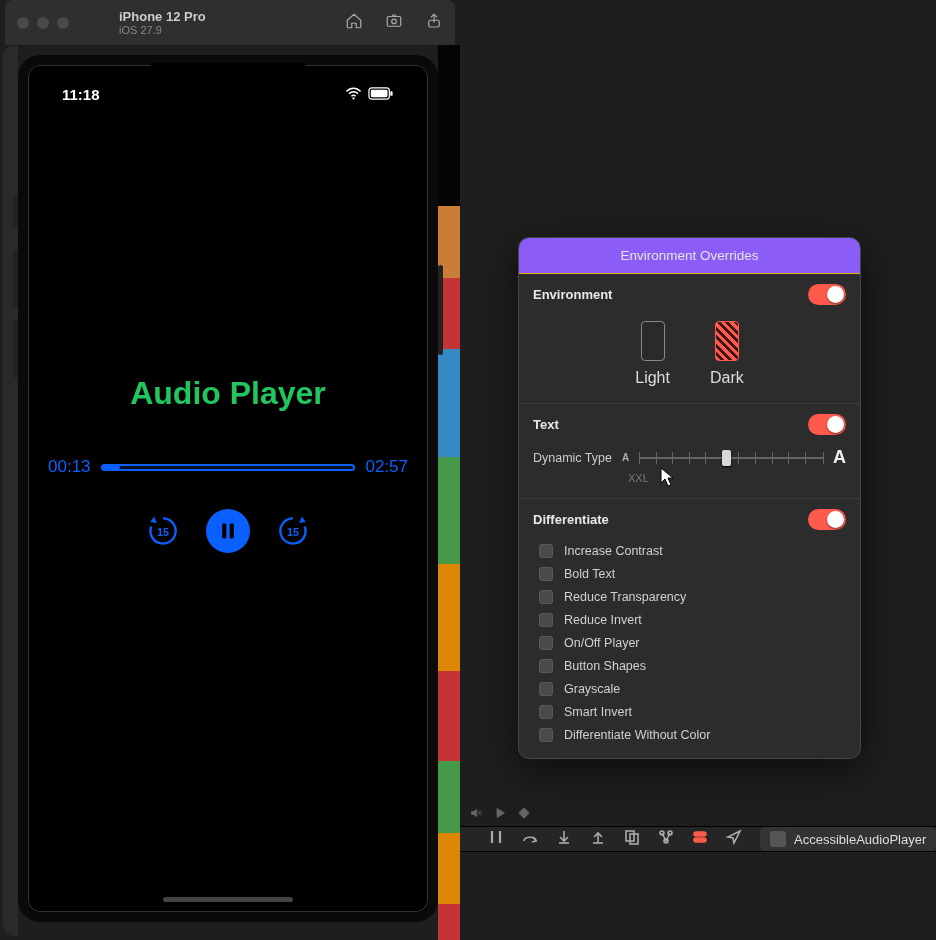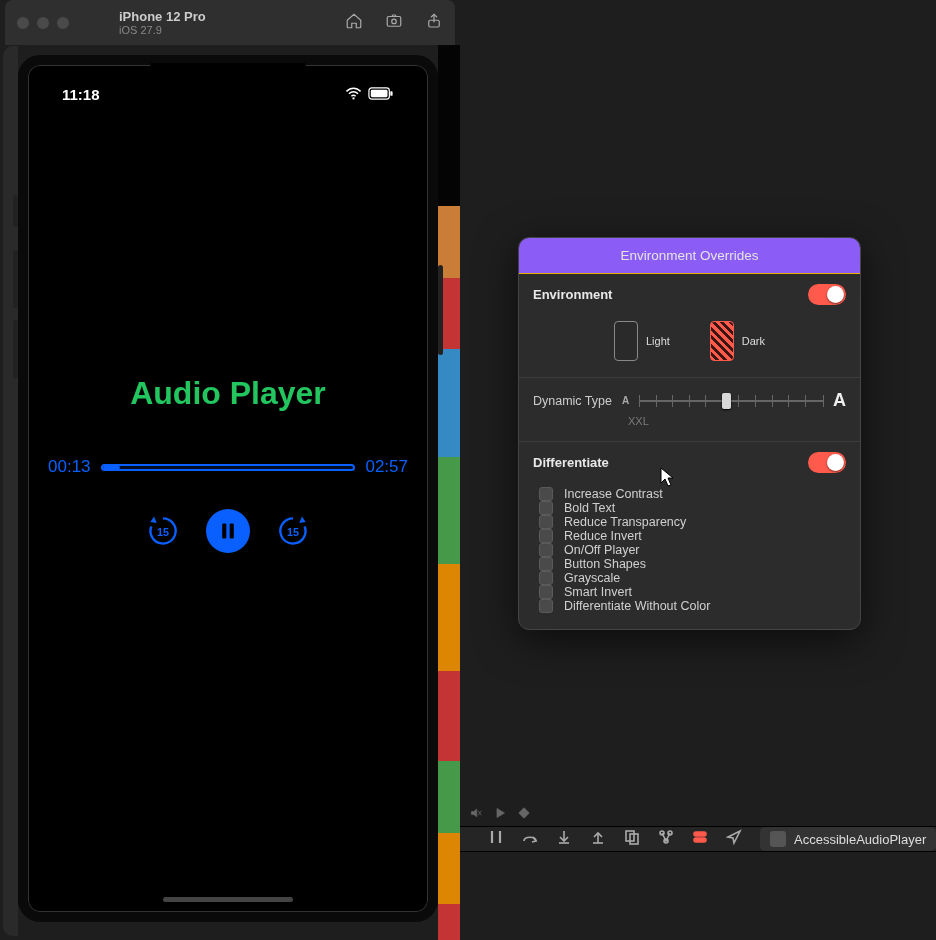--- a/index.html
+++ b/index.html
@@ -94,38 +94,38 @@
                   border-bottom: 1px solid #eab308; background:#8b5cf6;}
   .section { padding: 10px 14px 14px; border-bottom: 1px solid #3c3c3c; }
   .section:last-child { border-bottom: none; }
   .sec-head { display:flex; align-items:center; justify-content:space-between; margin-bottom:10px;}
   .sec-title { font-weight:600; color:#e8e8e8; }
 
   .toggle { width: 38px; height: 21px; background:#ff5a4c; border-radius: 11px; position:relative; cursor:pointer;}
   .toggle::after{ content:""; position:absolute; right:2px; top:2px; width:17px; height:17px;
                   background:#fff; border-radius:50%; box-shadow:0 1px 2px rgba(0,0,0,.5);}
   .appearance-opts { display:flex; gap:40px; justify-content:center; padding: 6px 0 2px;}
-  .appearance-opts .opt { display:flex; flex-direction:row; align-items:center; gap:8px; font-size:11px; cursor:pointer;}
+  .appearance-opts .opt { display:flex; flex-direction:column; align-items:center; gap:8px; font-size:16px; cursor:pointer;}
   .mode-box { width:24px; height:40px; border-radius:4px; }
   .mode-light { background:#2a2a2a; border:1.5px solid #888; }
   .mode-dark  { background:repeating-linear-gradient(45deg,#ff5a4c 0 3px,#3a1512 3px 6px);
                border:1.5px solid #ff5a4c; }
 
   .dyn-row { display:flex; align-items:center; gap:10px; padding: 2px 0; }
   .dyn-label { font-size: 12.5px; color:#ccc; }
   .smallA { font-size: 10px; color:#aaa; font-weight:600;}
   .bigA { font-size: 18px; color:#eee; font-weight:700;}
   .slider { flex:1; height: 20px; position:relative; }
   .slider-track { position:absolute; left:0; right:0; top:50%; height:2px; background:#666; transform:translateY(-50%);}
   .slider-tick { position:absolute; top:4px; width:1px; height:12px; background:#666;}
   .slider-thumb { position:absolute; top:2px; width:9px; height:16px; background:#d8d8d8;
                   border-radius:2px; box-shadow:0 1px 2px #000; }
   .slider-sub { font-size:11px; color:#7a7a7a; margin-top:2px; padding-left:95px;}
 
-  .check-list { display:flex; flex-direction:column; padding: 4px 0 2px 6px;}
+  .check-list { display:flex; flex-direction:column; gap:9px; padding: 4px 0 2px 6px;}
   .check-row { display:flex; align-items:center; gap:11px; cursor:pointer; }
   .checkbox { width:14px; height:14px; background:#4a4a4a; border-radius:3px; border:1px solid #5a5a5a;}
   .check-row span { font-size: 12.5px; color:#d0d0d0; }
 
   .cursor { position:absolute; left:660px; top:467px; width:14px; height:20px; pointer-events:none; z-index:50;}
   .cursor svg { width:14px; height:20px; }
 </style>
 </head>
 <body>
 
@@ -299,20 +299,24 @@
         <span>Light</span>
       </div>
       <div class="opt">
         <div class="mode-box mode-dark"></div>
         <span>Dark</span>
       </div>
     </div>
   </div>
 
   <div class="section">
+    <div class="sec-head">
+      <span class="sec-title">Text</span>
+      <div class="toggle"></div>
+    </div>
     <div class="dyn-row">
       <span class="dyn-label">Dynamic Type</span>
       <span class="smallA">A</span>
       <div class="slider">
         <div class="slider-track"></div>
         <div class="slider-tick" style="left:0%"></div>
         <div class="slider-tick" style="left:9%"></div>
         <div class="slider-tick" style="left:18%"></div>
         <div class="slider-tick" style="left:27%"></div>
         <div class="slider-tick" style="left:36%"></div>

